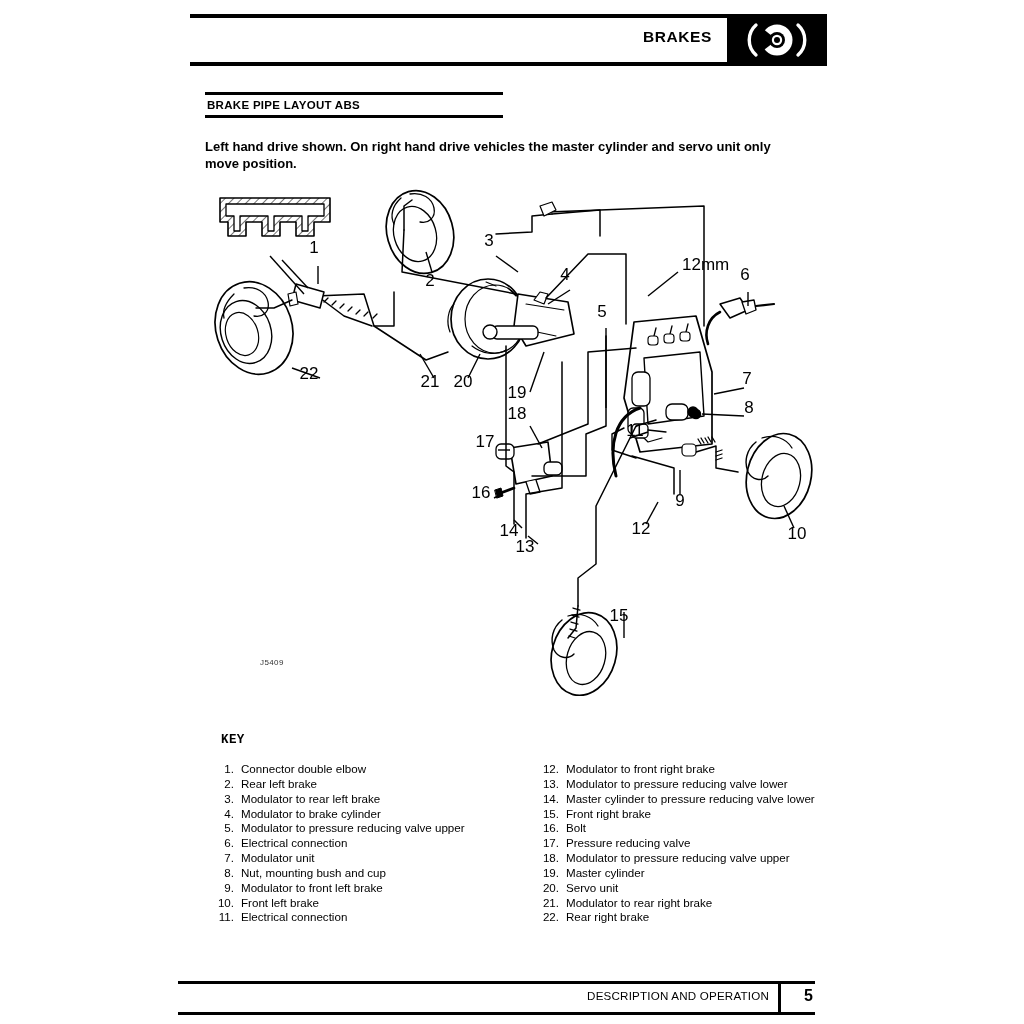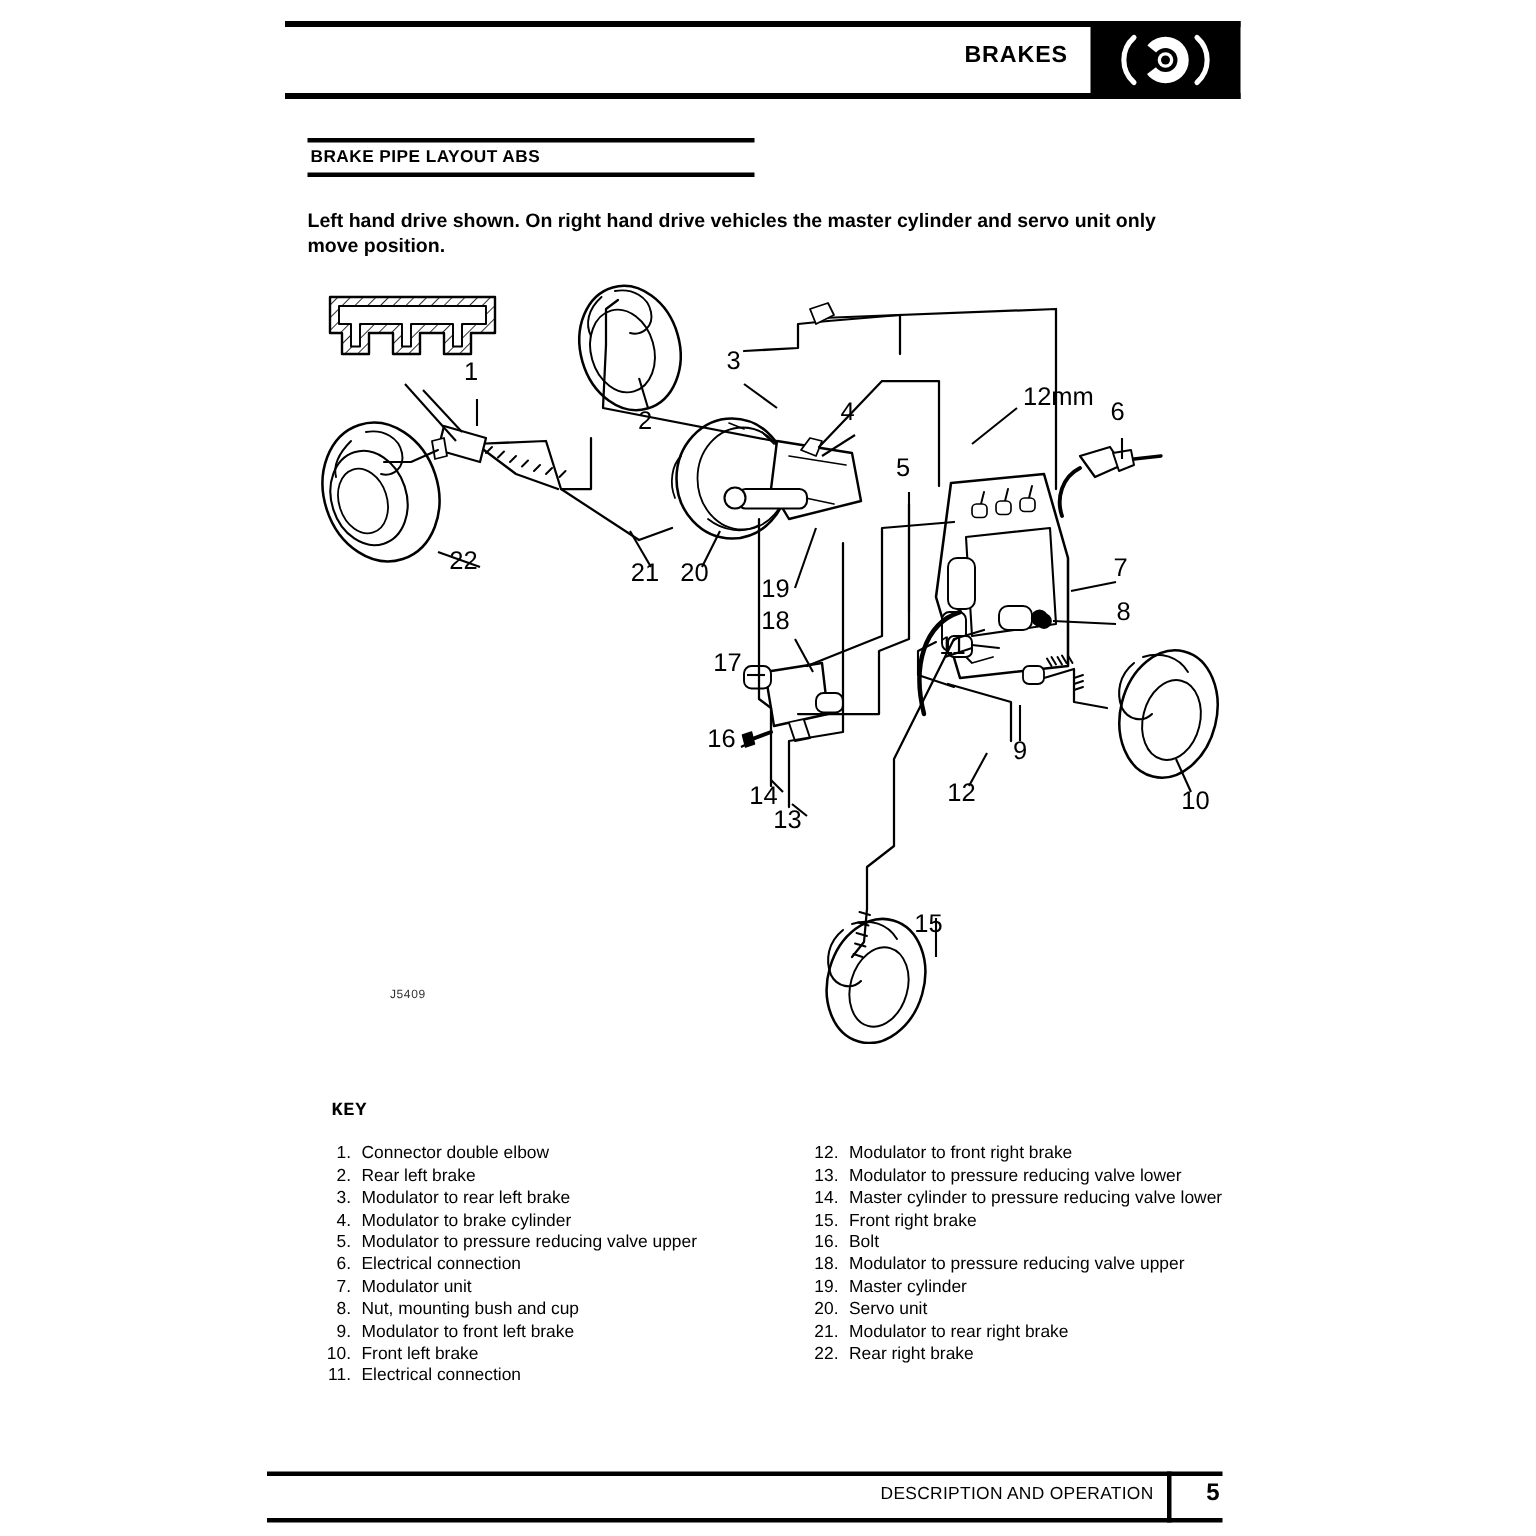--- a/index.html
+++ b/index.html
@@ -512,20 +512,24 @@
       </div>
       <div class="key-item">
         <span class="key-num">15.</span>
         <span>Front right brake</span>
       </div>
       <div class="key-item">
         <span class="key-num">16.</span>
         <span>Bolt</span>
       </div>
       <div class="key-item">
+        <span class="key-num">17.</span>
+        <span>Pressure reducing valve</span>
+      </div>
+      <div class="key-item">
         <span class="key-num">18.</span>
         <span>Modulator to pressure reducing valve upper</span>
       </div>
       <div class="key-item">
         <span class="key-num">19.</span>
         <span>Master cylinder</span>
       </div>
       <div class="key-item">
         <span class="key-num">20.</span>
         <span>Servo unit</span>

